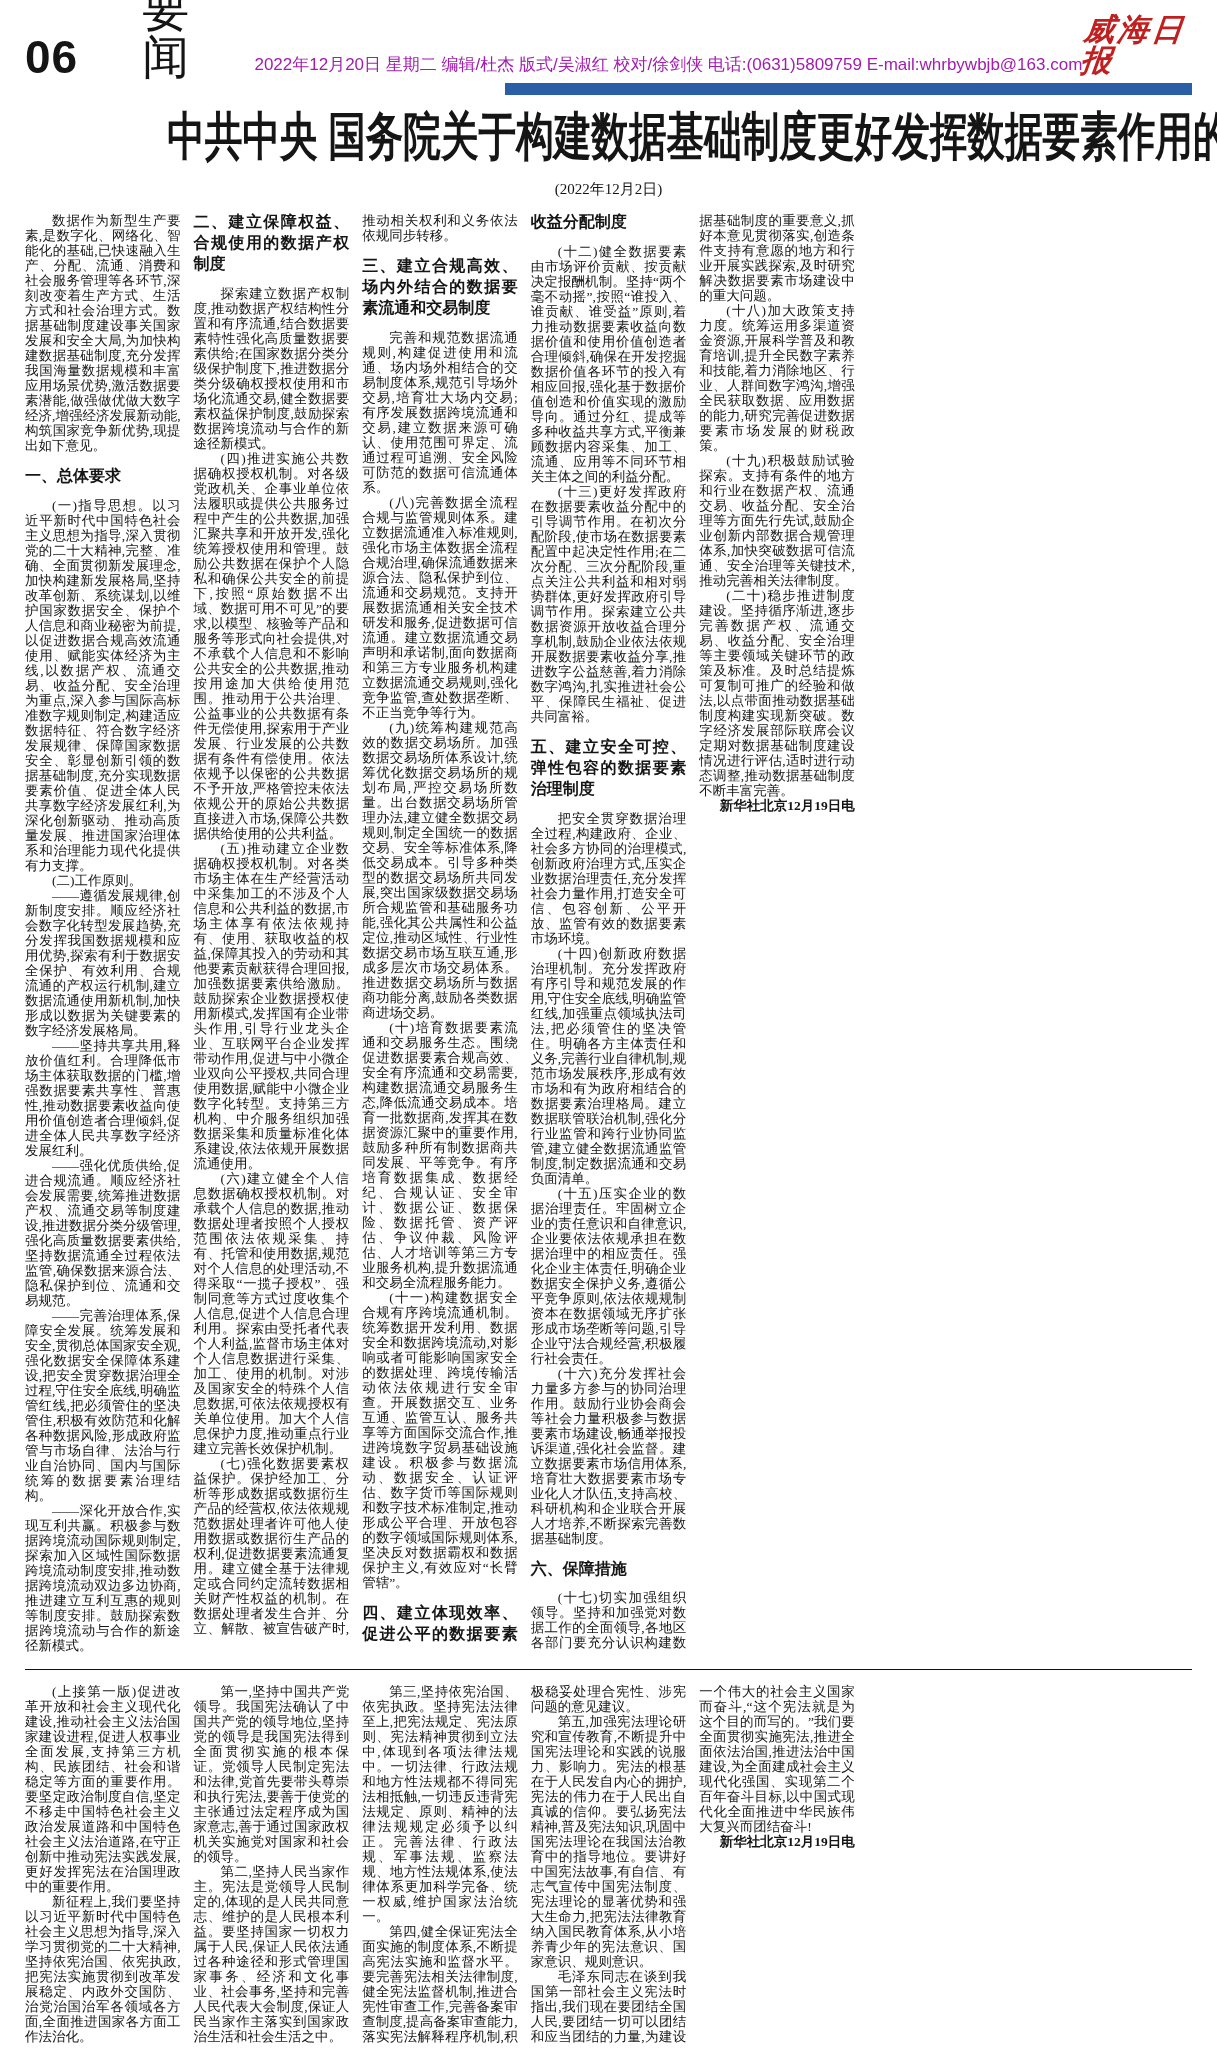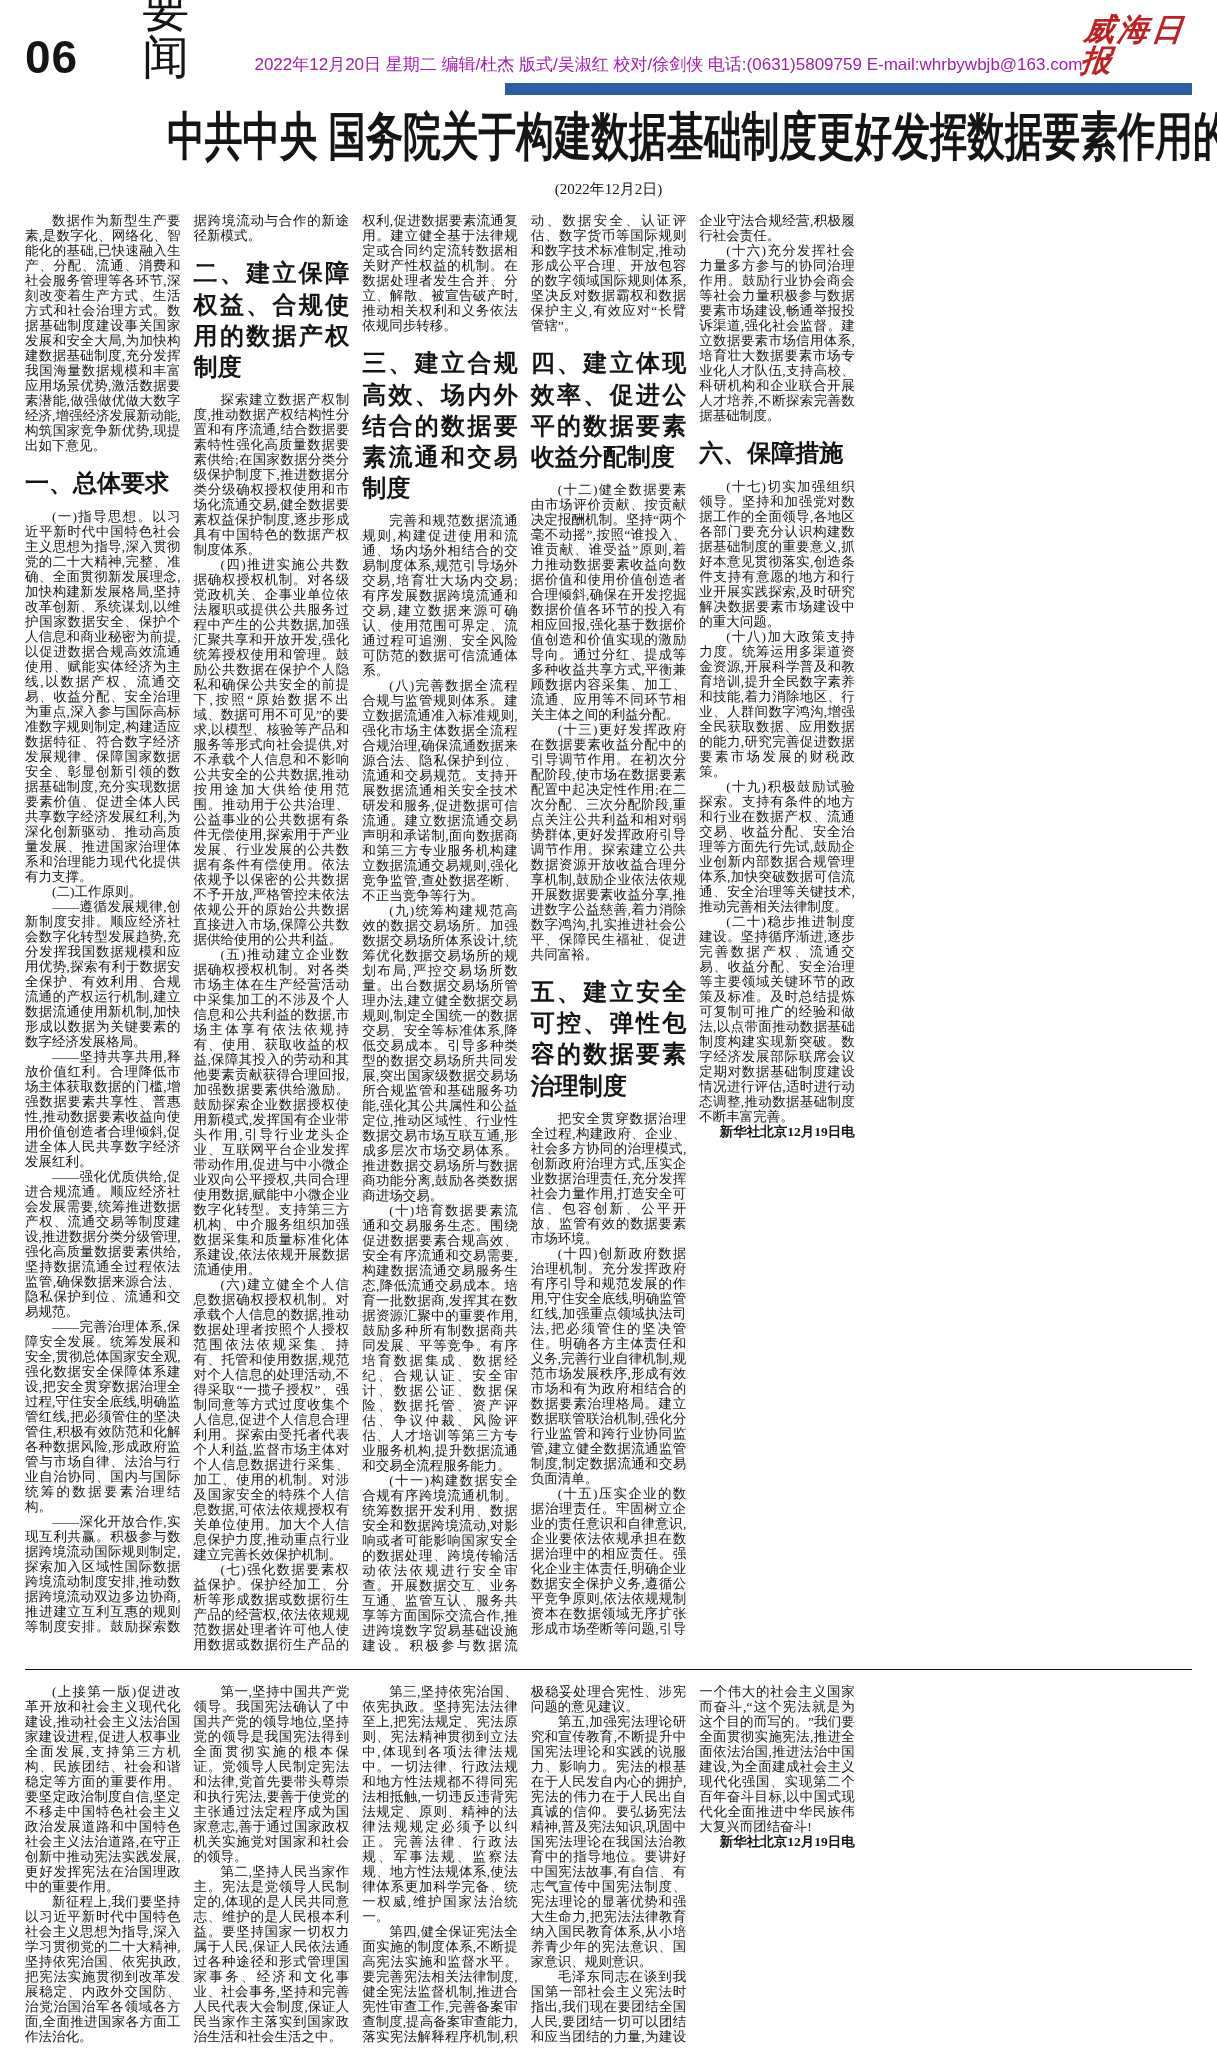--- a/index.html
+++ b/index.html
@@ -41,22 +41,22 @@
   .cols{
     column-count:7;column-gap:13px;column-fill:auto;
     text-align:justify;font-size:13.5px;line-height:15px;overflow:hidden;
     word-break:break-all;
   }
   .cols.main{height:1440px;}
   .cols.bottom{height:372px;}
   .cols p{margin:0;text-indent:2em;}
   .cols p b{font-weight:400;}
   .cols h2{
-    font-family:Liberation Sans, sans-serif;
-    font-weight:900;font-size:24px;line-height:1.3;
+    font-family:Liberation Mono, monospace;
+    font-weight:900;font-size:16px;line-height:1.3;
     margin:14px 0 10px 0;text-indent:0;break-after:avoid;
   }
   .cols p.sign{text-align:right;text-indent:0;font-weight:700;}
   .divider{border:none;border-top:1.5px solid #111;margin:16px 0 14px 0;}
 </style>
 </head>
 <body>
 
 <div class="page">
 
@@ -75,21 +75,21 @@
       <p>数据作为新型生产要素,是数字化、网络化、智能化的基础,已快速融入生产、分配、流通、消费和社会服务管理等各环节,深刻改变着生产方式、生活方式和社会治理方式。数据基础制度建设事关国家发展和安全大局,为加快构建数据基础制度,充分发挥我国海量数据规模和丰富应用场景优势,激活数据要素潜能,做强做优做大数字经济,增强经济发展新动能,构筑国家竞争新优势,现提出如下意见。</p>
       <h2>一、总体要求</h2>
       <p><b>(一)指导思想。</b>以习近平新时代中国特色社会主义思想为指导,深入贯彻党的二十大精神,完整、准确、全面贯彻新发展理念,加快构建新发展格局,坚持改革创新、系统谋划,以维护国家数据安全、保护个人信息和商业秘密为前提,以促进数据合规高效流通使用、赋能实体经济为主线,以数据产权、流通交易、收益分配、安全治理为重点,深入参与国际高标准数字规则制定,构建适应数据特征、符合数字经济发展规律、保障国家数据安全、彰显创新引领的数据基础制度,充分实现数据要素价值、促进全体人民共享数字经济发展红利,为深化创新驱动、推动高质量发展、推进国家治理体系和治理能力现代化提供有力支撑。</p>
       <p><b>(二)工作原则。</b></p>
       <p><b>——遵循发展规律,创新制度安排。</b>顺应经济社会数字化转型发展趋势,充分发挥我国数据规模和应用优势,探索有利于数据安全保护、有效利用、合规流通的产权运行机制,建立数据流通使用新机制,加快形成以数据为关键要素的数字经济发展格局。</p>
       <p><b>——坚持共享共用,释放价值红利。</b>合理降低市场主体获取数据的门槛,增强数据要素共享性、普惠性,推动数据要素收益向使用价值创造者合理倾斜,促进全体人民共享数字经济发展红利。</p>
       <p><b>——强化优质供给,促进合规流通。</b>顺应经济社会发展需要,统筹推进数据产权、流通交易等制度建设,推进数据分类分级管理,强化高质量数据要素供给,坚持数据流通全过程依法监管,确保数据来源合法、隐私保护到位、流通和交易规范。</p>
       <p><b>——完善治理体系,保障安全发展。</b>统筹发展和安全,贯彻总体国家安全观,强化数据安全保障体系建设,把安全贯穿数据治理全过程,守住安全底线,明确监管红线,把必须管住的坚决管住,积极有效防范和化解各种数据风险,形成政府监管与市场自律、法治与行业自治协同、国内与国际统筹的数据要素治理结构。</p>
       <p><b>——深化开放合作,实现互利共赢。</b>积极参与数据跨境流动国际规则制定,探索加入区域性国际数据跨境流动制度安排,推动数据跨境流动双边多边协商,推进建立互利互惠的规则等制度安排。鼓励探索数据跨境流动与合作的新途径新模式。</p>
       <h2>二、建立保障权益、合规使用的数据产权制度</h2>
-      <p>探索建立数据产权制度,推动数据产权结构性分置和有序流通,结合数据要素特性强化高质量数据要素供给;在国家数据分类分级保护制度下,推进数据分类分级确权授权使用和市场化流通交易,健全数据要素权益保护制度,逐步形成具有中国特色的数据产权制度体系。</p>
+      <p>探索建立数据产权制度,推动数据产权结构性分置和有序流通,结合数据要素特性强化高质量数据要素供给;在国家数据分类分级保护制度下,推进数据分类分级确权授权使用和市场化流通交易,健全数据要素权益保护制度,鼓励探索数据跨境流动与合作的新途径新模式。</p>
       <p><b>(四)推进实施公共数据确权授权机制。</b>对各级党政机关、企事业单位依法履职或提供公共服务过程中产生的公共数据,加强汇聚共享和开放开发,强化统筹授权使用和管理。鼓励公共数据在保护个人隐私和确保公共安全的前提下,按照“原始数据不出域、数据可用不可见”的要求,以模型、核验等产品和服务等形式向社会提供,对不承载个人信息和不影响公共安全的公共数据,推动按用途加大供给使用范围。推动用于公共治理、公益事业的公共数据有条件无偿使用,探索用于产业发展、行业发展的公共数据有条件有偿使用。依法依规予以保密的公共数据不予开放,严格管控未依法依规公开的原始公共数据直接进入市场,保障公共数据供给使用的公共利益。</p>
       <p><b>(五)推动建立企业数据确权授权机制。</b>对各类市场主体在生产经营活动中采集加工的不涉及个人信息和公共利益的数据,市场主体享有依法依规持有、使用、获取收益的权益,保障其投入的劳动和其他要素贡献获得合理回报,加强数据要素供给激励。鼓励探索企业数据授权使用新模式,发挥国有企业带头作用,引导行业龙头企业、互联网平台企业发挥带动作用,促进与中小微企业双向公平授权,共同合理使用数据,赋能中小微企业数字化转型。支持第三方机构、中介服务组织加强数据采集和质量标准化体系建设,依法依规开展数据流通使用。</p>
       <p><b>(六)建立健全个人信息数据确权授权机制。</b>对承载个人信息的数据,推动数据处理者按照个人授权范围依法依规采集、持有、托管和使用数据,规范对个人信息的处理活动,不得采取“一揽子授权”、强制同意等方式过度收集个人信息,促进个人信息合理利用。探索由受托者代表个人利益,监督市场主体对个人信息数据进行采集、加工、使用的机制。对涉及国家安全的特殊个人信息数据,可依法依规授权有关单位使用。加大个人信息保护力度,推动重点行业建立完善长效保护机制。</p>
       <p><b>(七)强化数据要素权益保护。</b>保护经加工、分析等形成数据或数据衍生产品的经营权,依法依规规范数据处理者许可他人使用数据或数据衍生产品的权利,促进数据要素流通复用。建立健全基于法律规定或合同约定流转数据相关财产性权益的机制。在数据处理者发生合并、分立、解散、被宣告破产时,推动相关权利和义务依法依规同步转移。</p>
       <h2>三、建立合规高效、场内外结合的数据要素流通和交易制度</h2>
       <p>完善和规范数据流通规则,构建促进使用和流通、场内场外相结合的交易制度体系,规范引导场外交易,培育壮大场内交易;有序发展数据跨境流通和交易,建立数据来源可确认、使用范围可界定、流通过程可追溯、安全风险可防范的数据可信流通体系。</p>
       <p><b>(八)完善数据全流程合规与监管规则体系。</b>建立数据流通准入标准规则,强化市场主体数据全流程合规治理,确保流通数据来源合法、隐私保护到位、流通和交易规范。支持开展数据流通相关安全技术研发和服务,促进数据可信流通。建立数据流通交易声明和承诺制,面向数据商和第三方专业服务机构建立数据流通交易规则,强化竞争监管,查处数据垄断、不正当竞争等行为。</p>
       <p><b>(九)统筹构建规范高效的数据交易场所。</b>加强数据交易场所体系设计,统筹优化数据交易场所的规划布局,严控交易场所数量。出台数据交易场所管理办法,建立健全数据交易规则,制定全国统一的数据交易、安全等标准体系,降低交易成本。引导多种类型的数据交易场所共同发展,突出国家级数据交易场所合规监管和基础服务功能,强化其公共属性和公益定位,推动区域性、行业性数据交易市场互联互通,形成多层次市场交易体系。推进数据交易场所与数据商功能分离,鼓励各类数据商进场交易。</p>
       <p><b>(十)培育数据要素流通和交易服务生态。</b>围绕促进数据要素合规高效、安全有序流通和交易需要,构建数据流通交易服务生态,降低流通交易成本。培育一批数据商,发挥其在数据资源汇聚中的重要作用,鼓励多种所有制数据商共同发展、平等竞争。有序培育数据集成、数据经纪、合规认证、安全审计、数据公证、数据保险、数据托管、资产评估、争议仲裁、风险评估、人才培训等第三方专业服务机构,提升数据流通和交易全流程服务能力。</p>
       <p><b>(十一)构建数据安全合规有序跨境流通机制。</b>统筹数据开发利用、数据安全和数据跨境流动,对影响或者可能影响国家安全的数据处理、跨境传输活动依法依规进行安全审查。开展数据交互、业务互通、监管互认、服务共享等方面国际交流合作,推进跨境数字贸易基础设施建设。积极参与数据流动、数据安全、认证评估、数字货币等国际规则和数字技术标准制定,推动形成公平合理、开放包容的数字领域国际规则体系,坚决反对数据霸权和数据保护主义,有效应对“长臂管辖”。</p>

